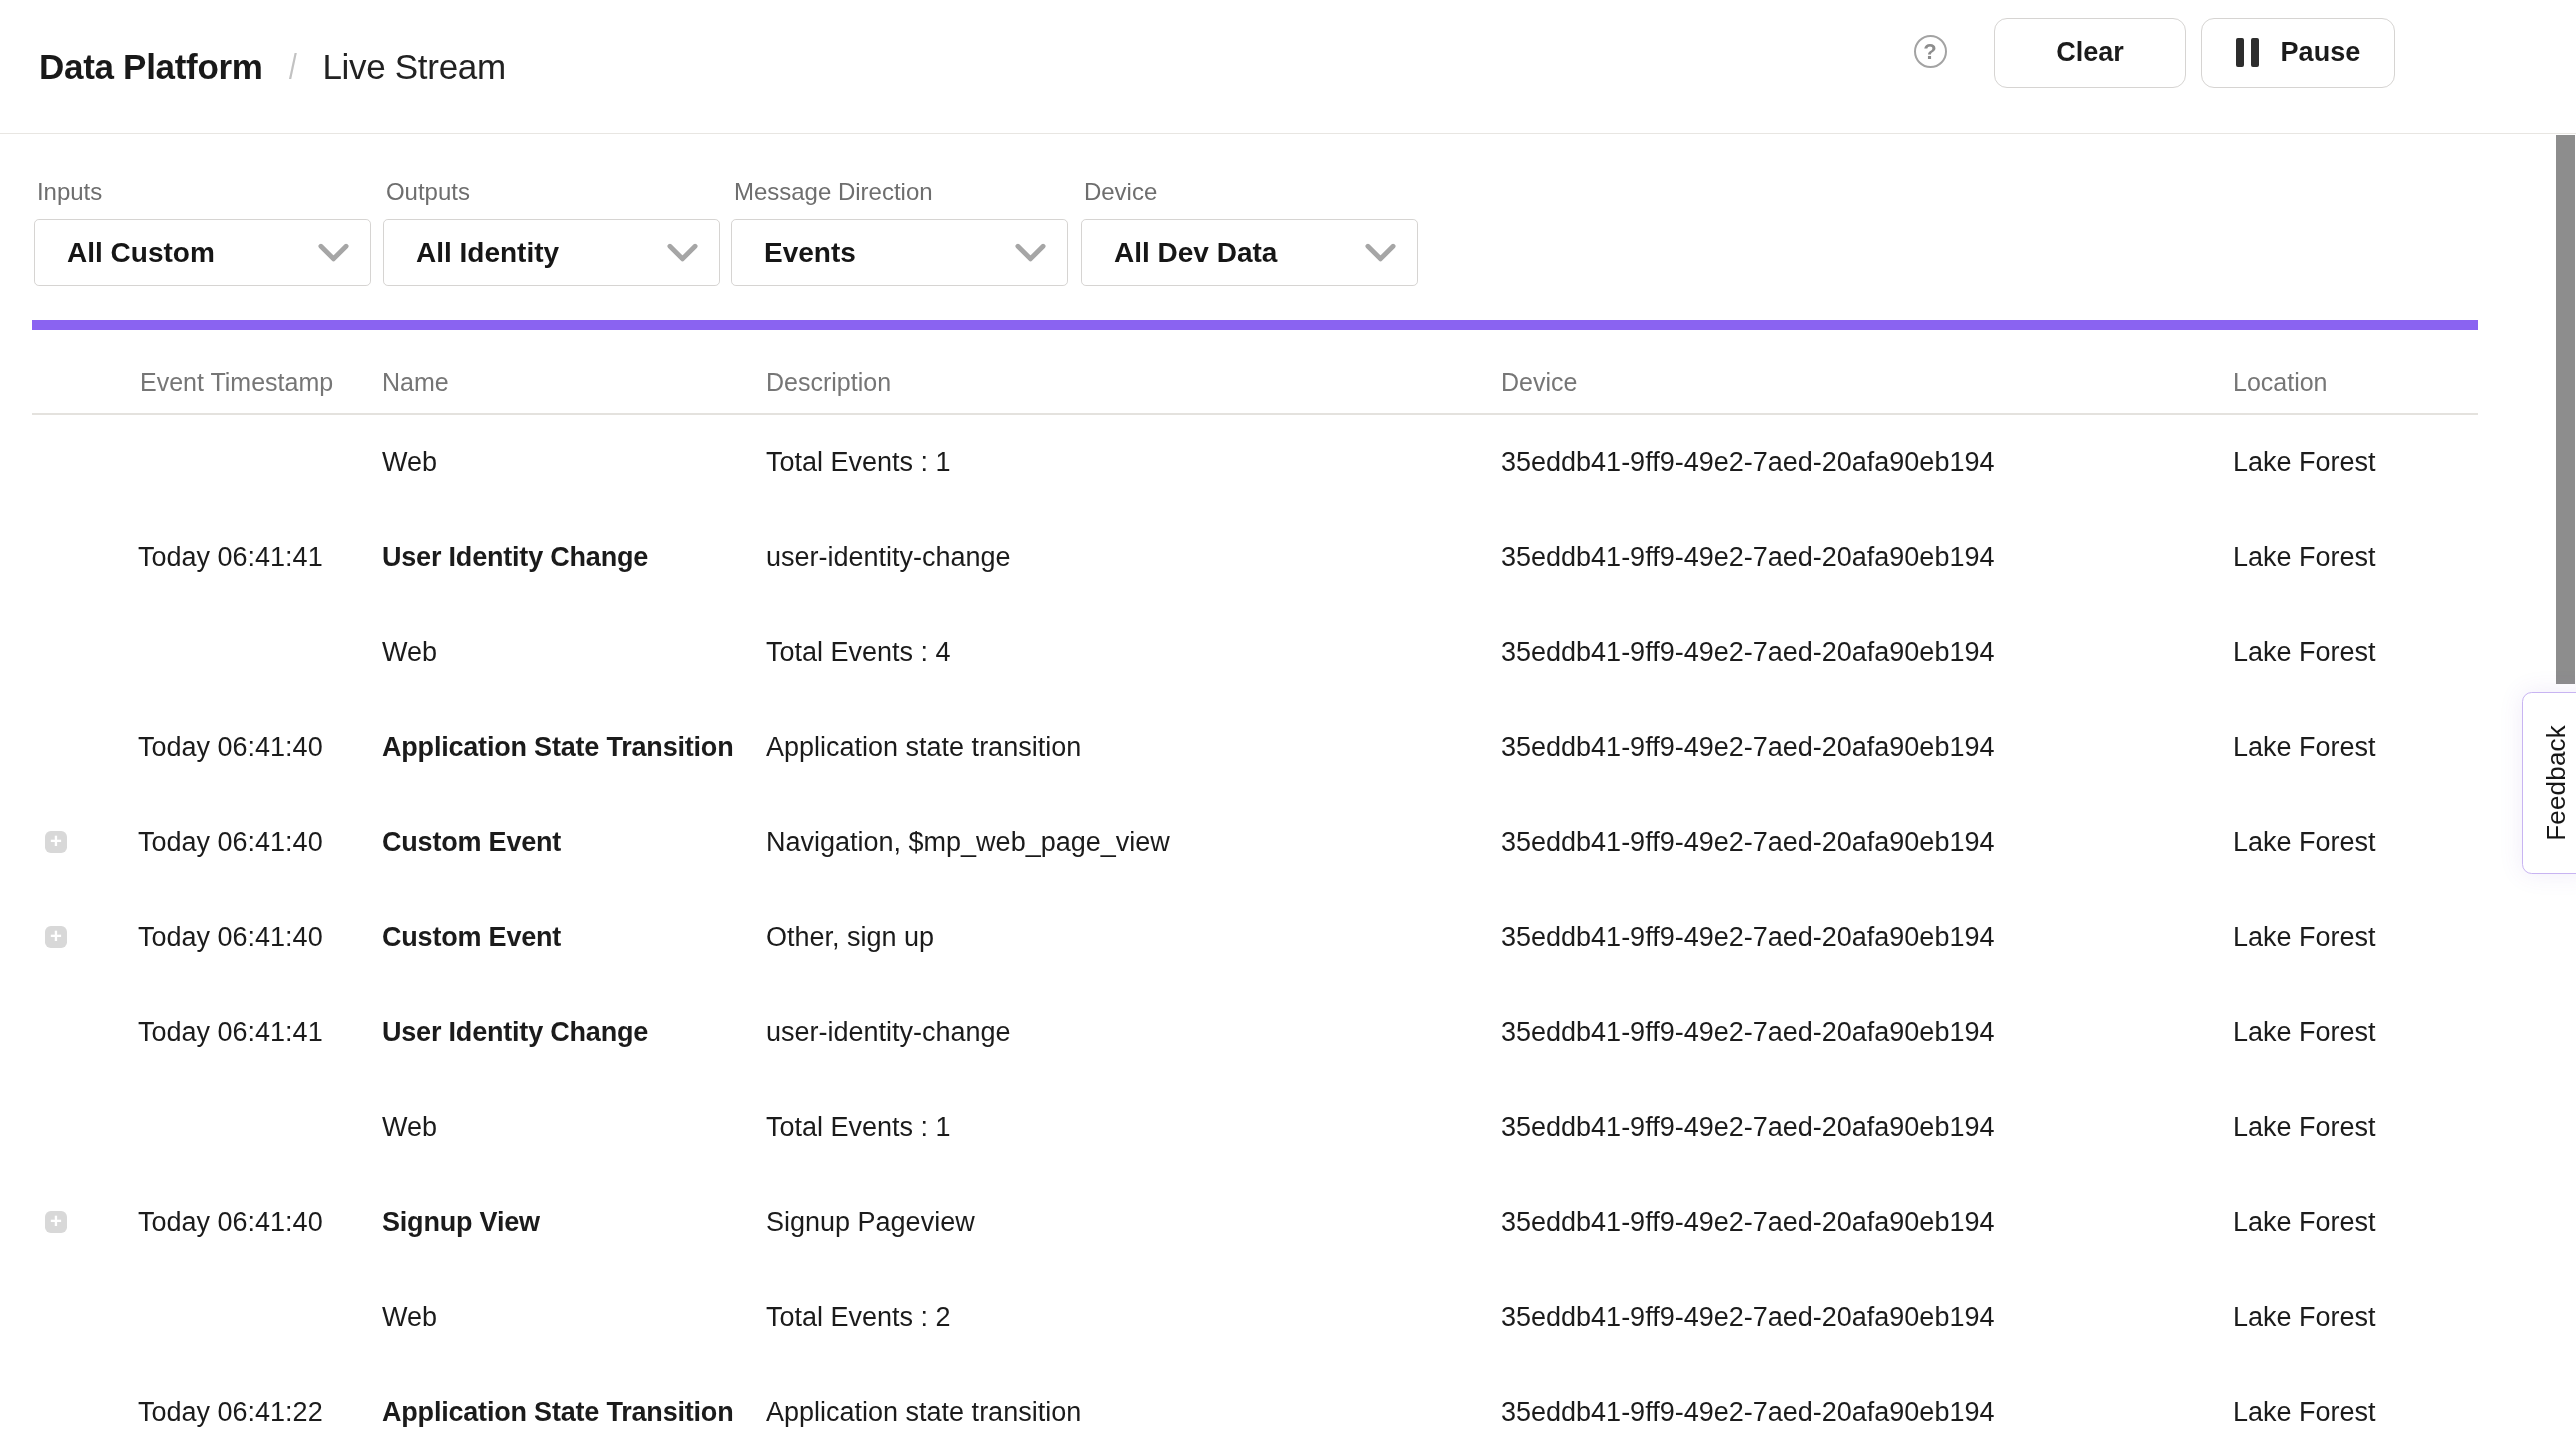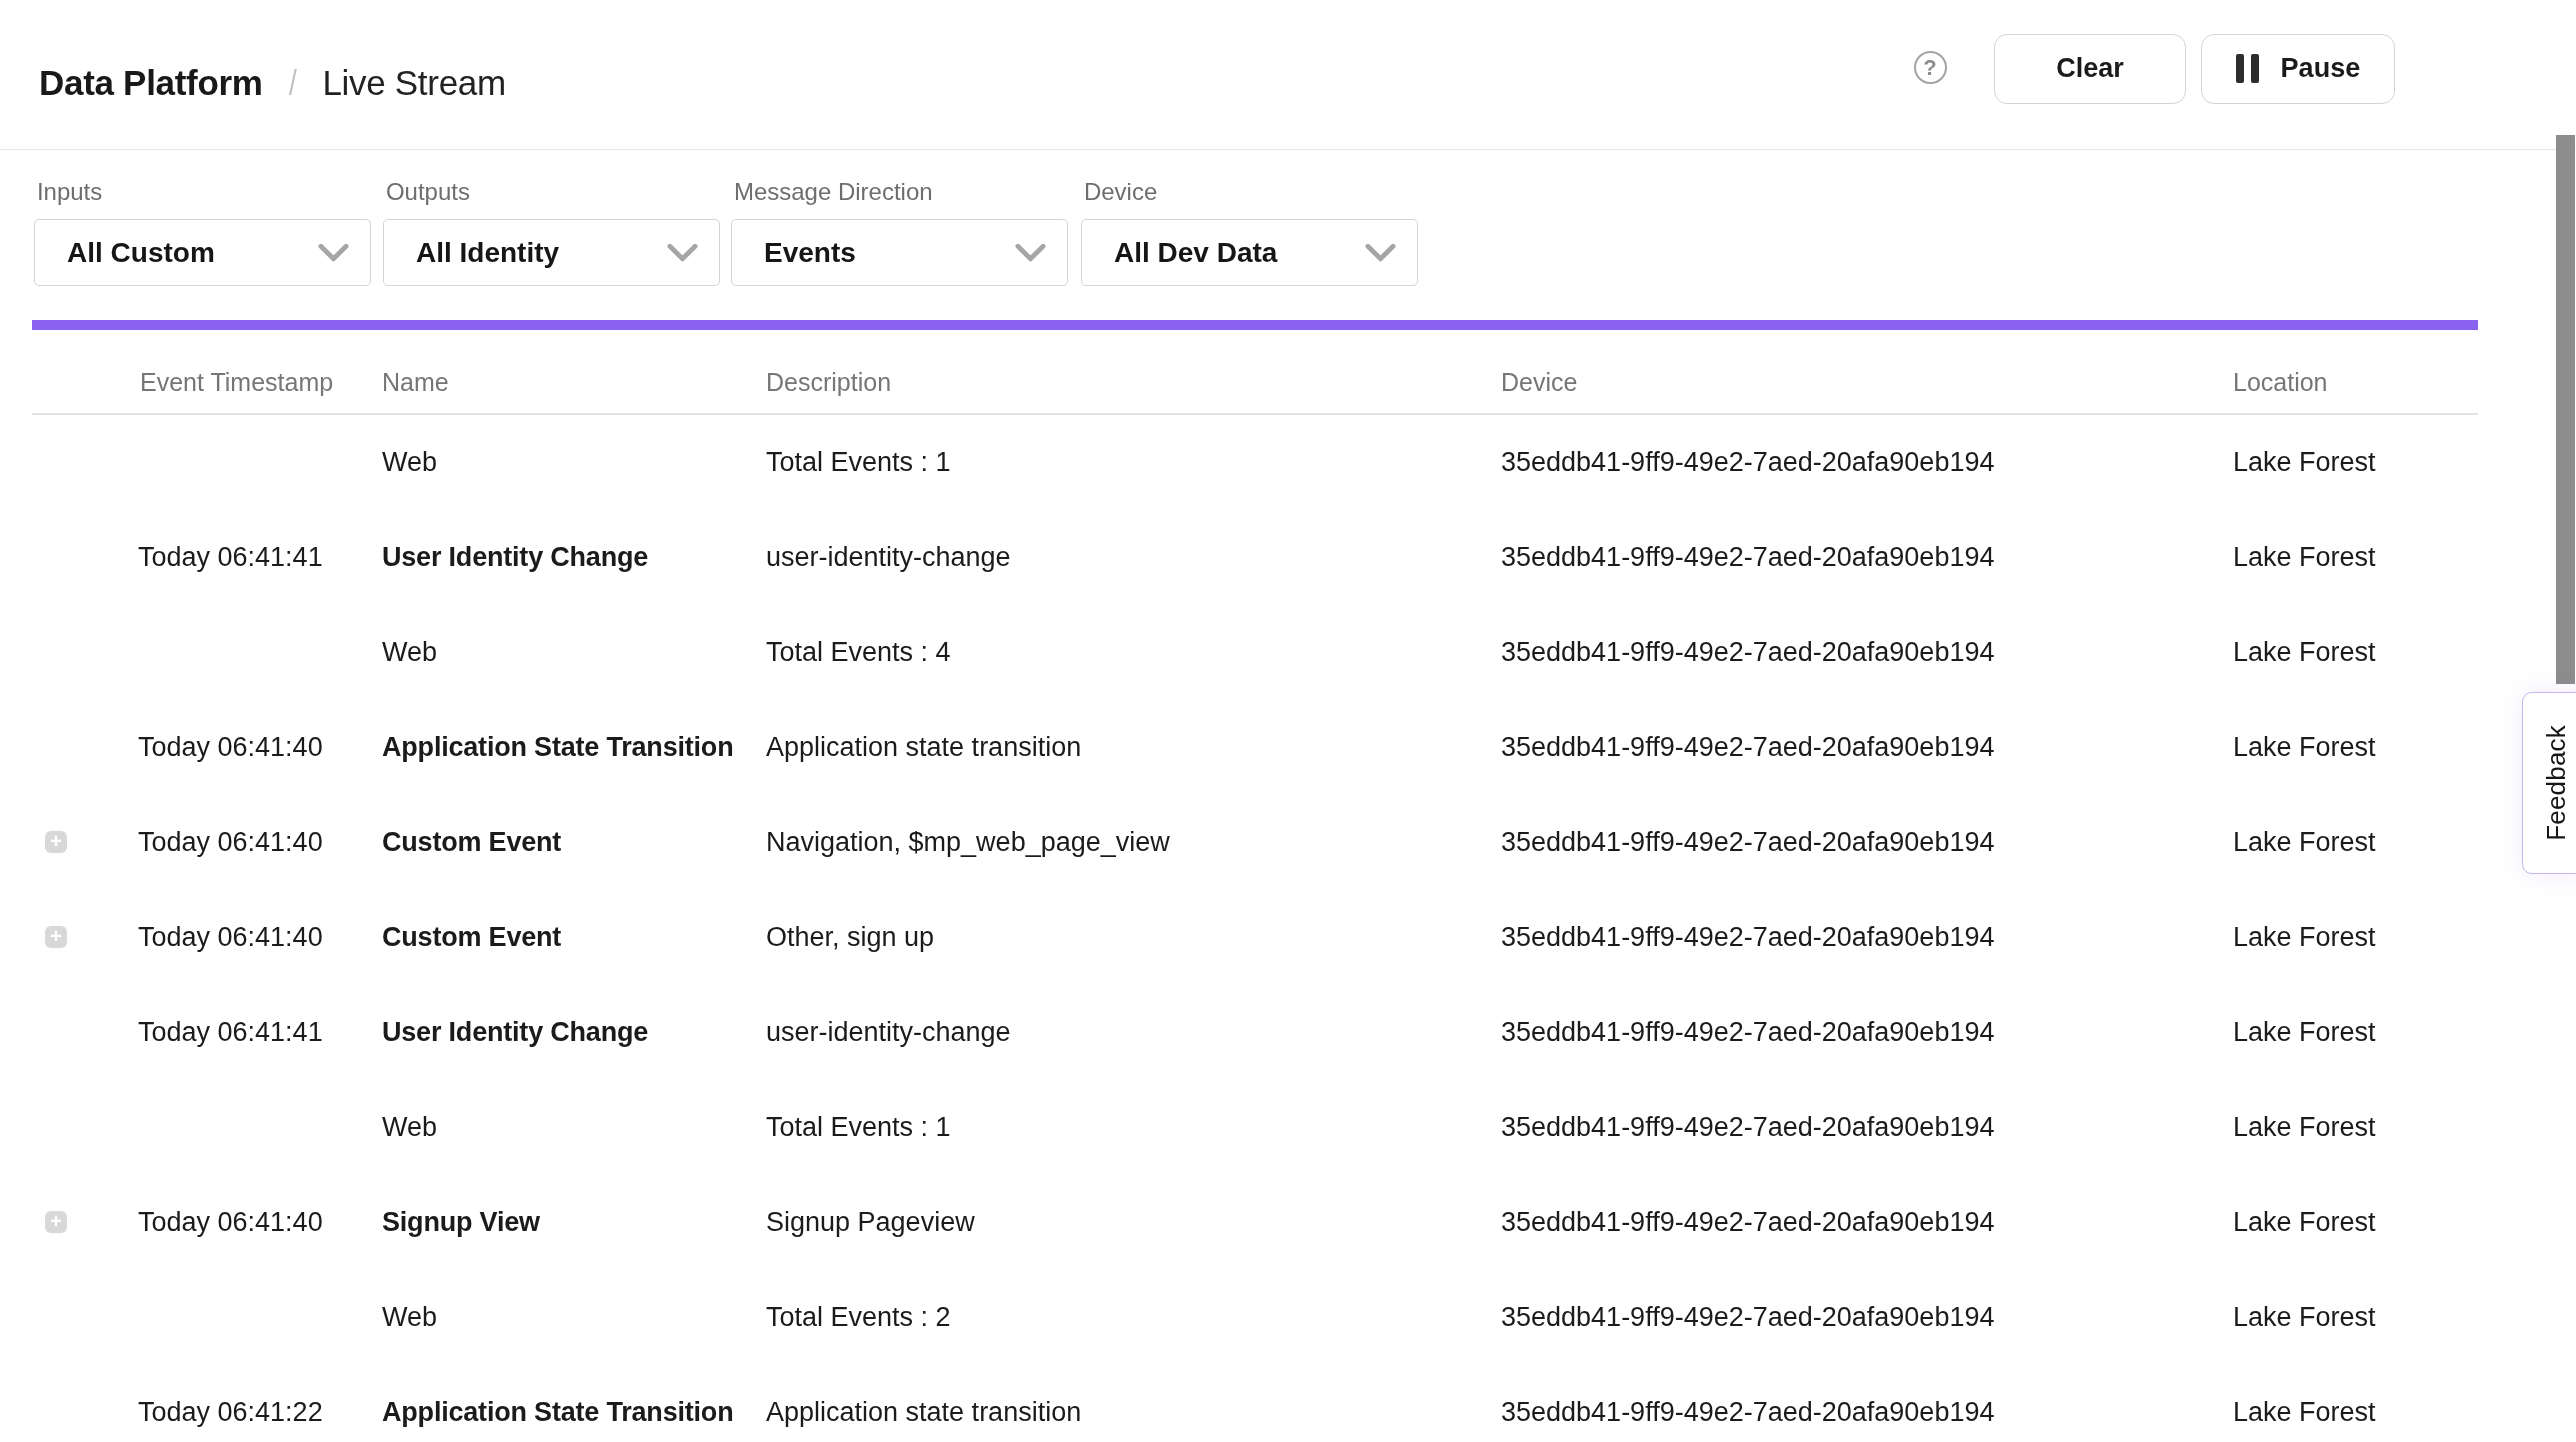--- a/index.html
+++ b/index.html
@@ -6,21 +6,21 @@
   body{
     width:2576px;height:1442px;position:relative;overflow:hidden;
     background:#ffffff;
     font-family:"Liberation Sans", sans-serif;
     color:#1b1b1b;
     -webkit-font-smoothing:antialiased;
   }
 
   
   .app-header{
-    position:absolute;top:16px;left:0;width:2576px;height:133px;
+    position:absolute;top:0;left:0;width:2576px;height:133px;
     border-bottom:1.9px solid #e8e6e2;
     background:#fff;
   }
   .breadcrumb{
     position:absolute;left:39px;top:0;height:133px;
     display:flex;align-items:center;gap:25px;
   }
   .crumb-section{font-size:35px;font-weight:700;color:#191919;letter-spacing:-0.3px;}
   .crumb-sep{font-size:35px;font-weight:300;color:#c2c2c2;transform:scaleX(0.8);}
   .crumb-page{font-size:35px;font-weight:500;color:#222;letter-spacing:-0.3px;}

